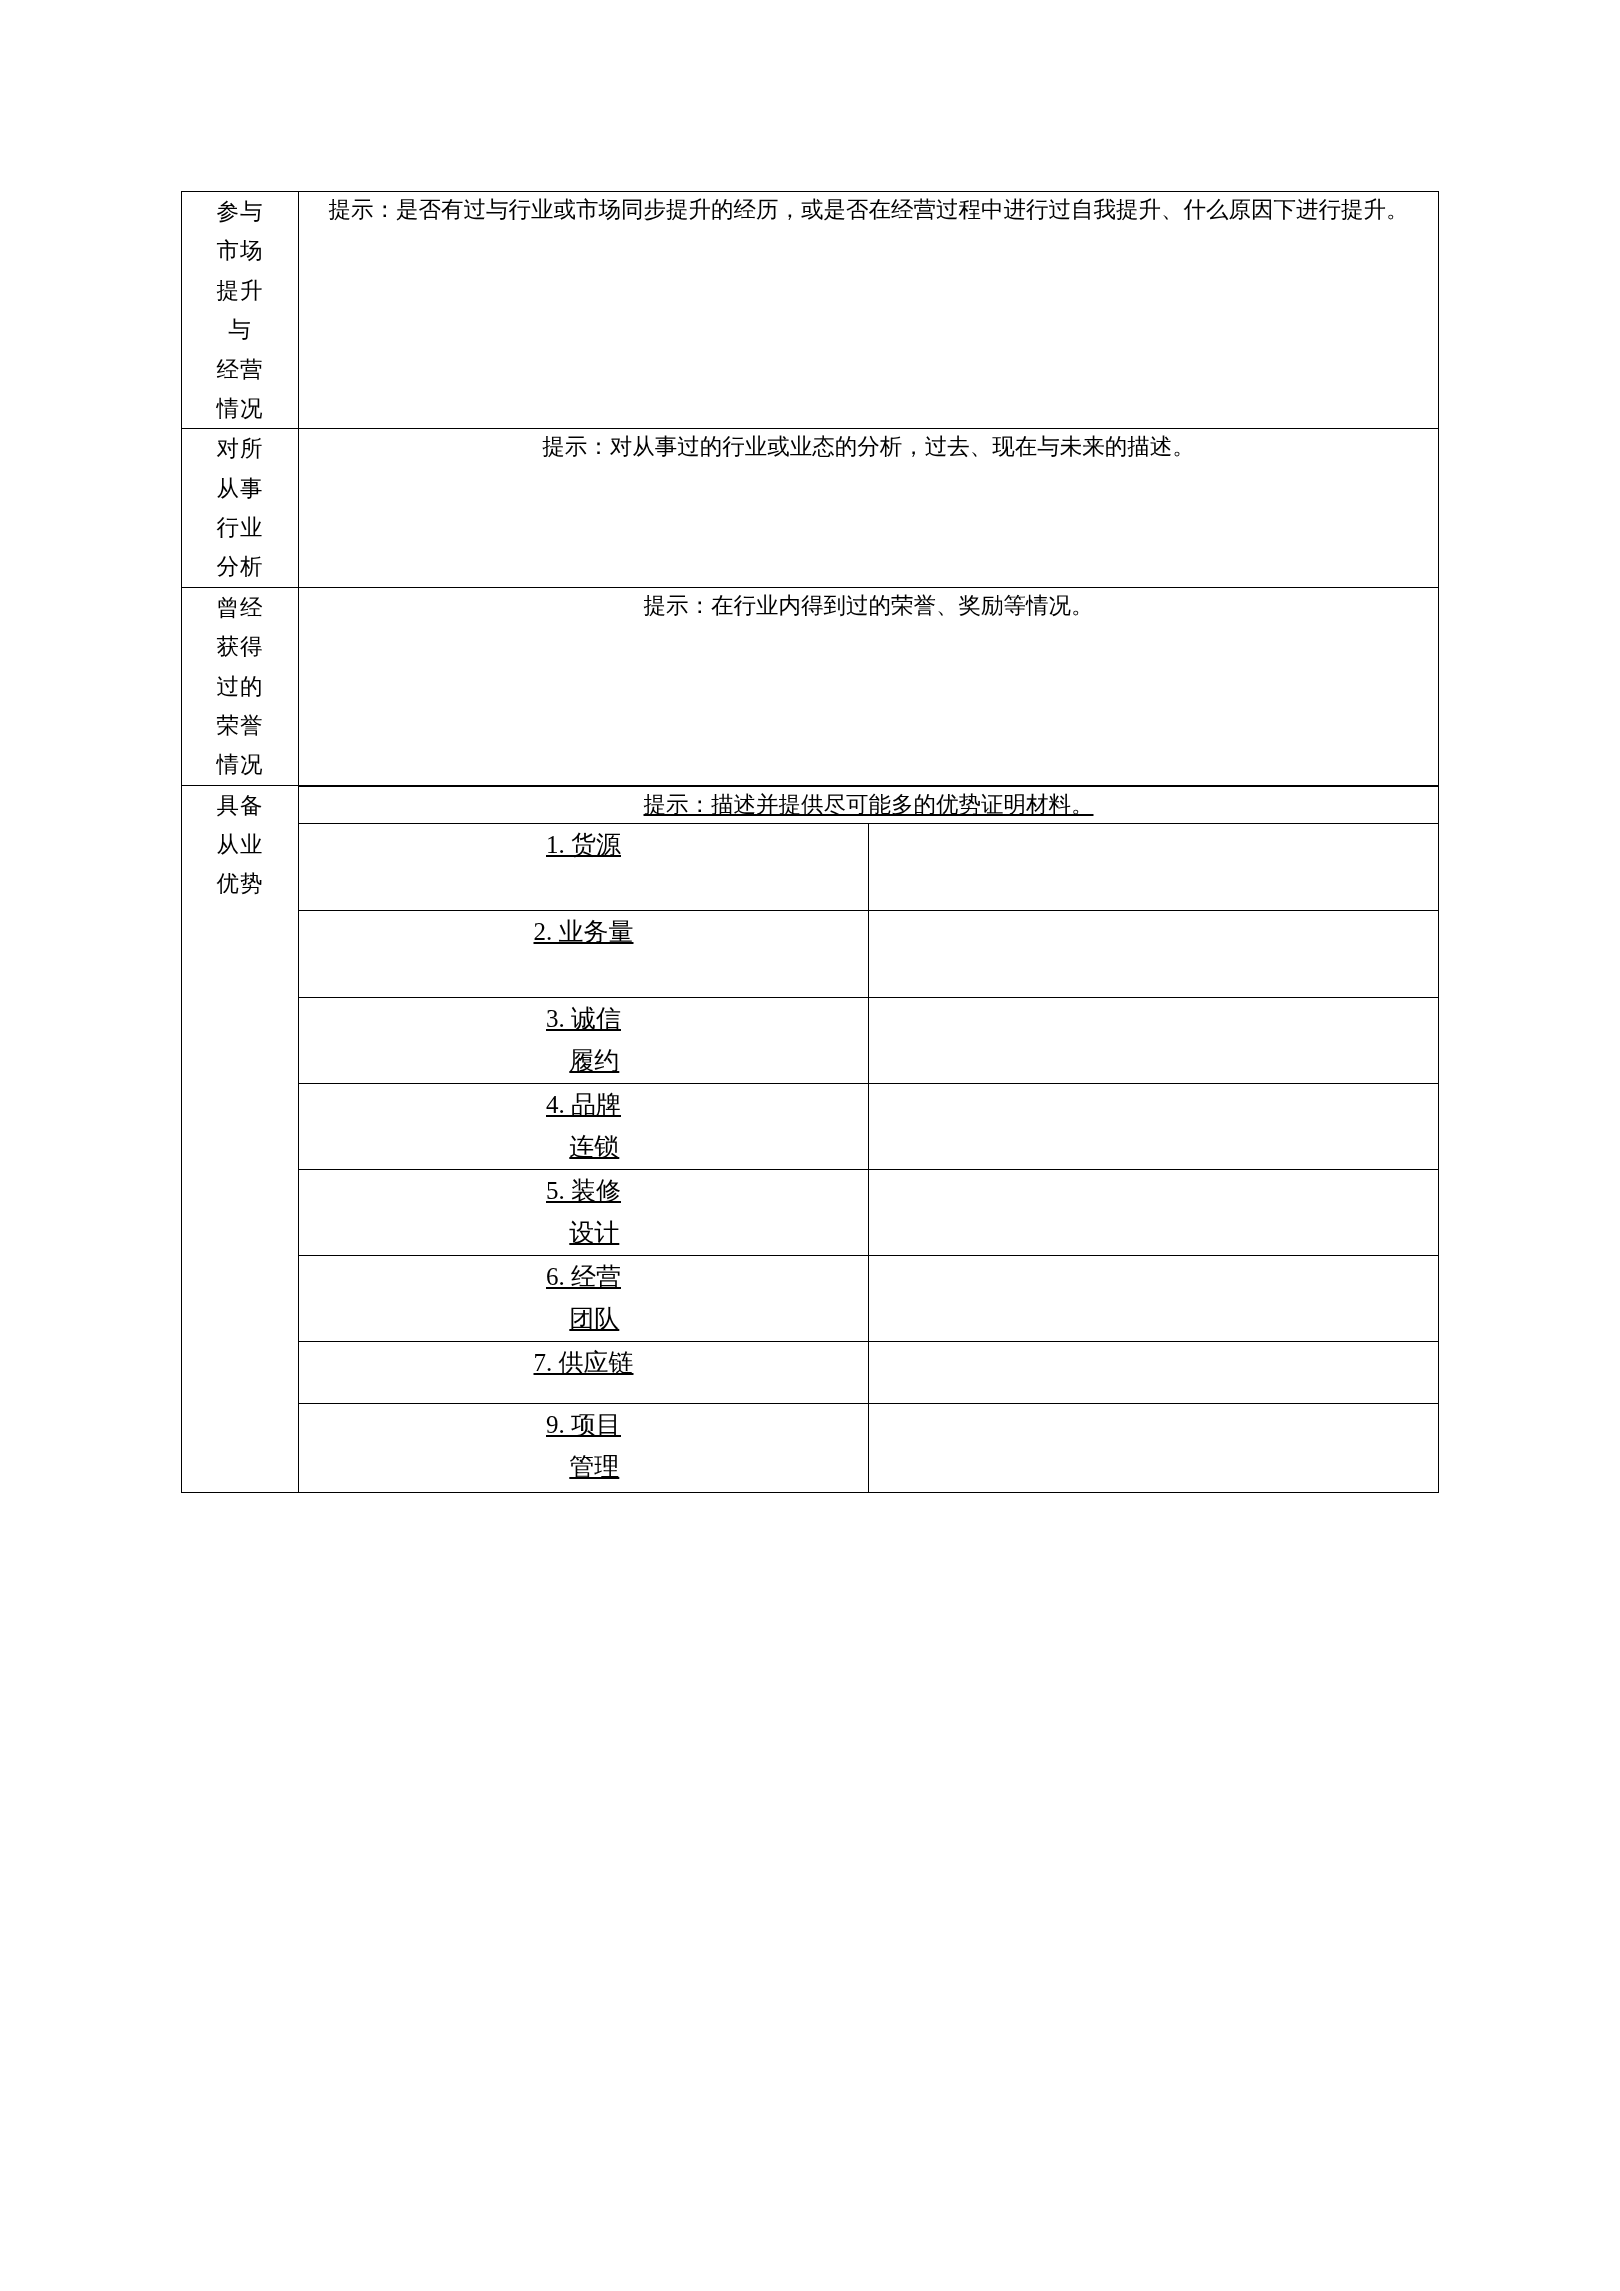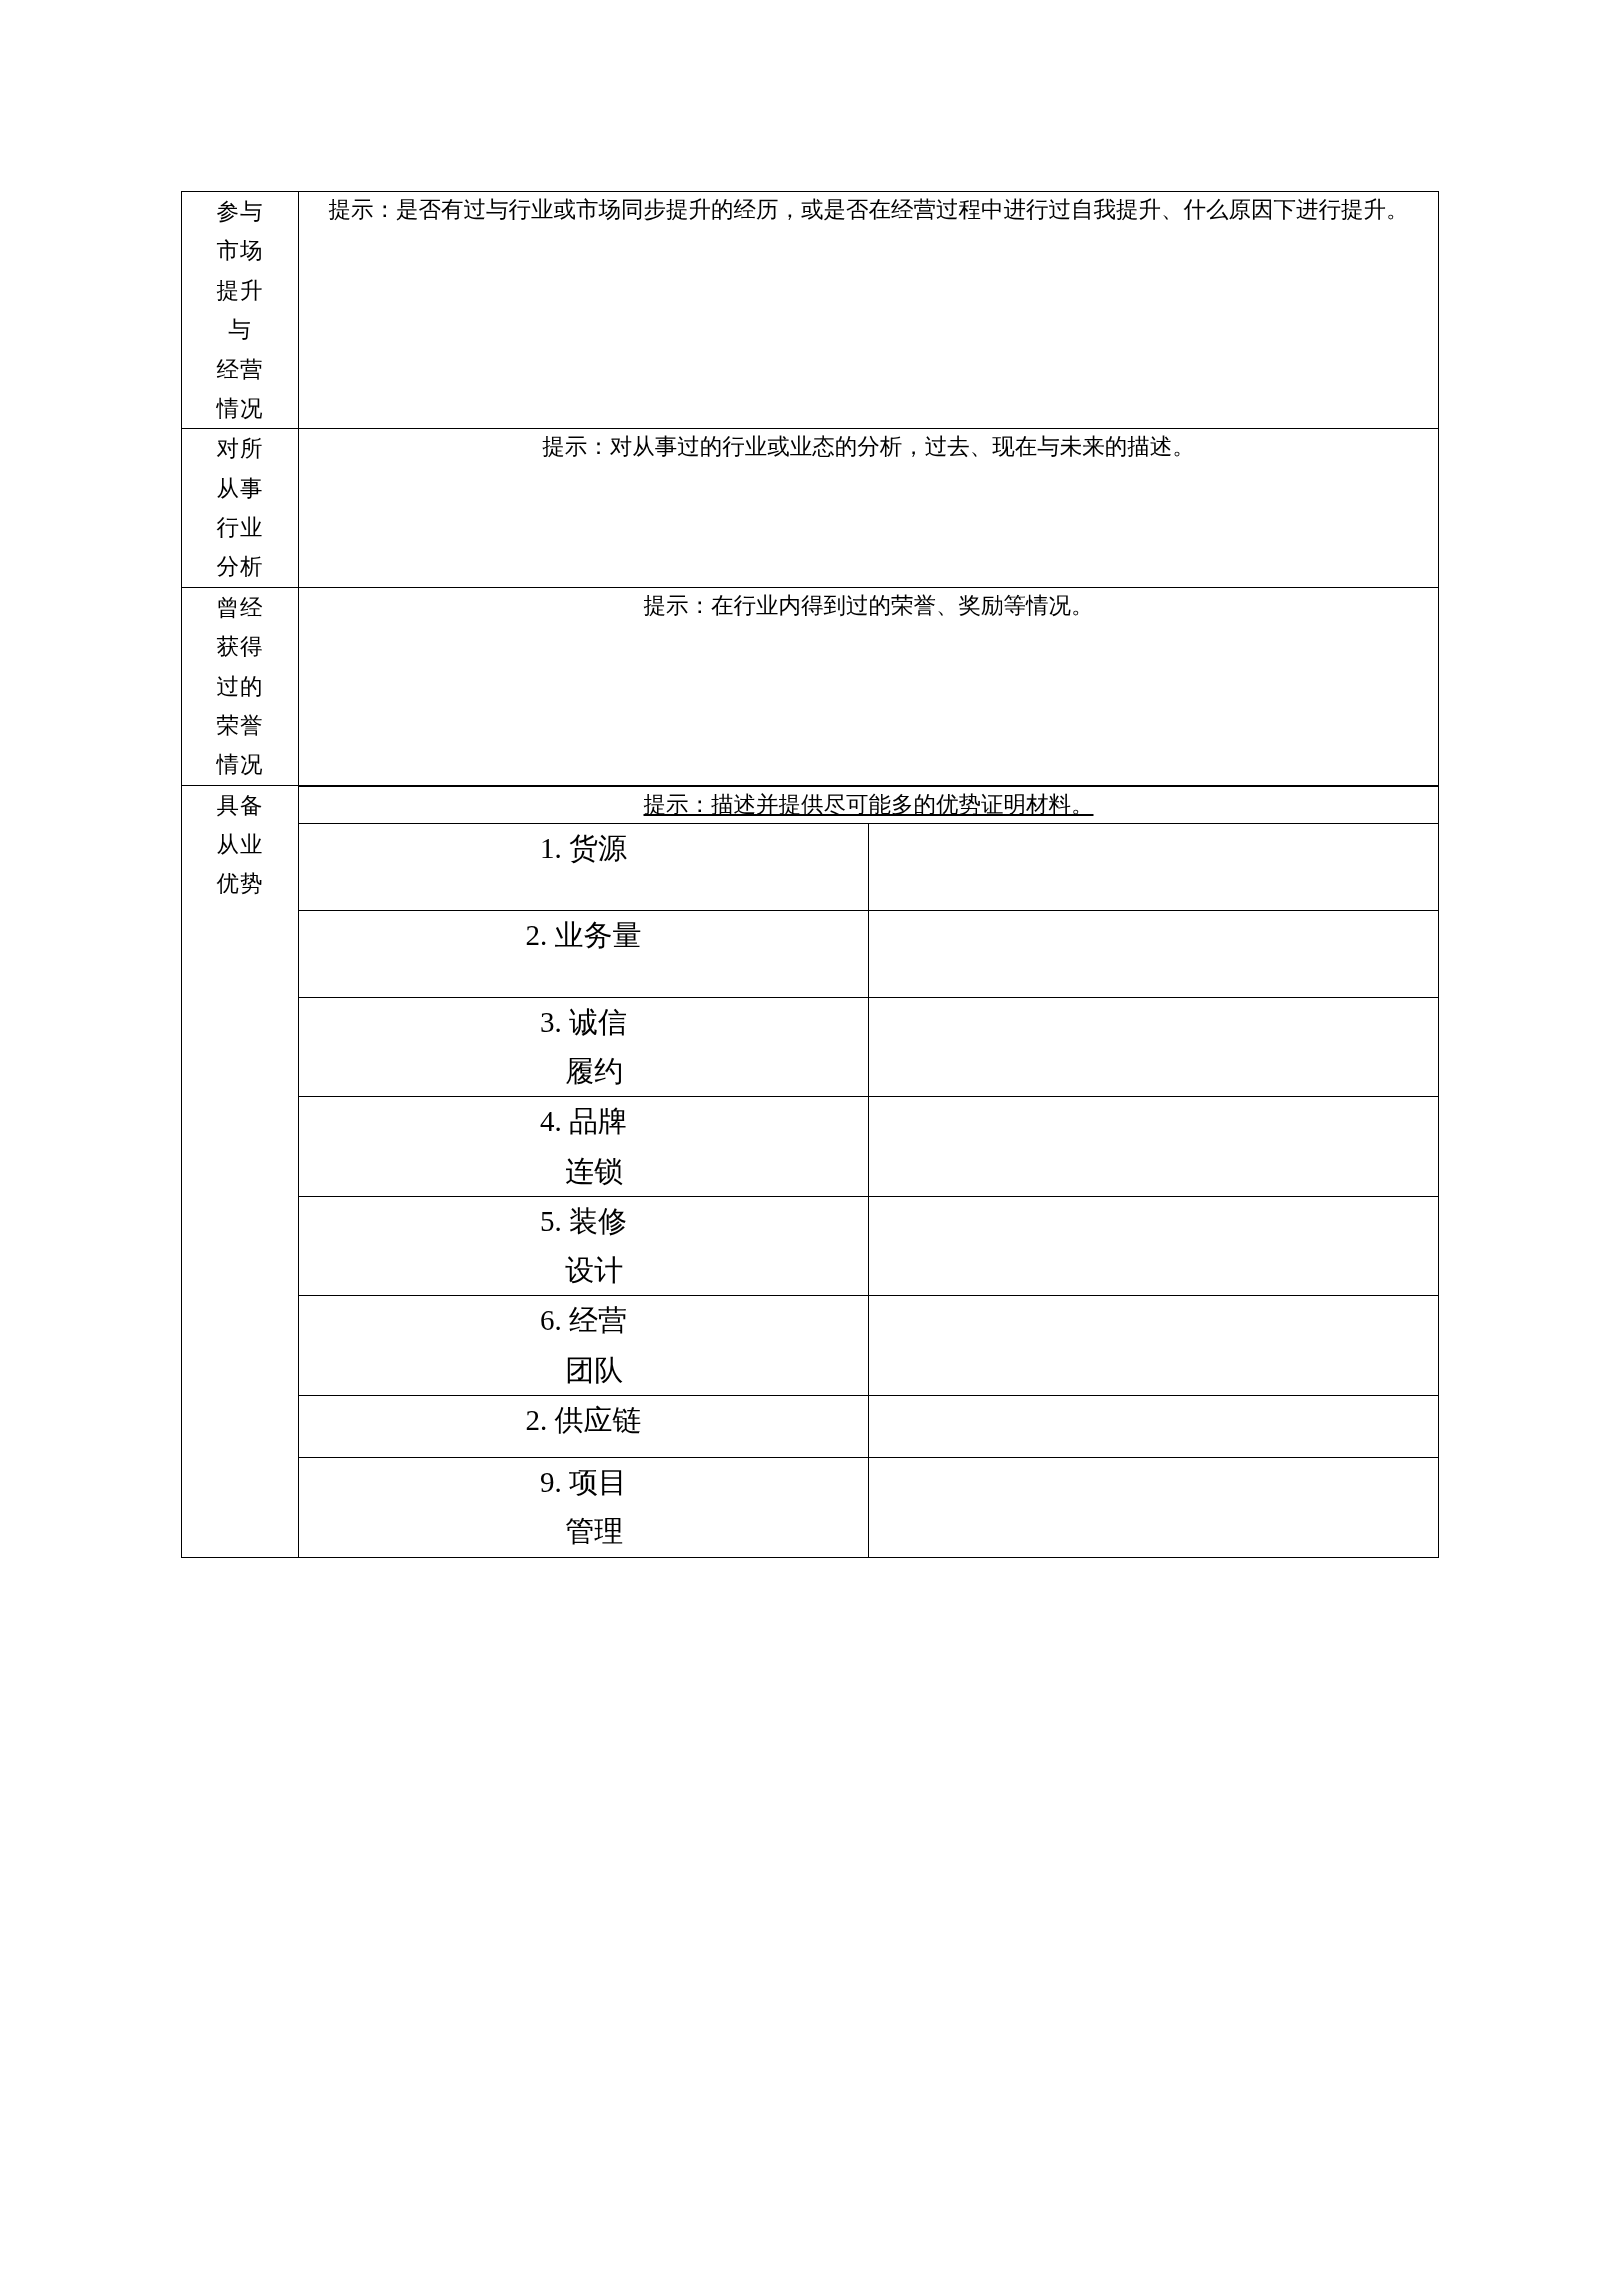--- a/index.html
+++ b/index.html
@@ -47,24 +47,25 @@
   .hint-cell {
     font-size: 22.5px;
     line-height: 1.6;
     padding: 13.7px 15.7px 9.8px 15.7px;
   }
   .hint-text {
     display: block;
   }
   .sub-label {
     width: 172px;
-    font-size: 29px;
+    font-size: 25px;
     line-height: 1.7;
     padding: 13.7px 9.8px 11.8px 21.6px;
     vertical-align: middle;
+    text-decoration: underline;
   }
   .sub-label .ln2 {
     display: block;
   }
   .sub-label .ln2.indent {
     padding-left: 21.6px;
   }
   .answer-cell {
     padding: 0;
   }
@@ -195,21 +196,21 @@
               </tr>
               <tr>
                 <td class="sub-label" style="height:80px">
                   <span class="ln2">6. 经营</span>
                   <span class="ln2 indent">团队</span>
                 </td>
                 <td class="answer-cell"></td>
               </tr>
               <tr>
                 <td class="sub-label" style="height:61px">
-                  <span class="ln2">2. 供应链</span>
+                  <span class="ln2">7. 供应链</span>
                 </td>
                 <td class="answer-cell"></td>
               </tr>
               <tr>
                 <td class="sub-label" style="height:88px">
                   <span class="ln2">9. 项目</span>
                   <span class="ln2 indent">管理</span>
                 </td>
                 <td class="answer-cell"></td>
               </tr>

